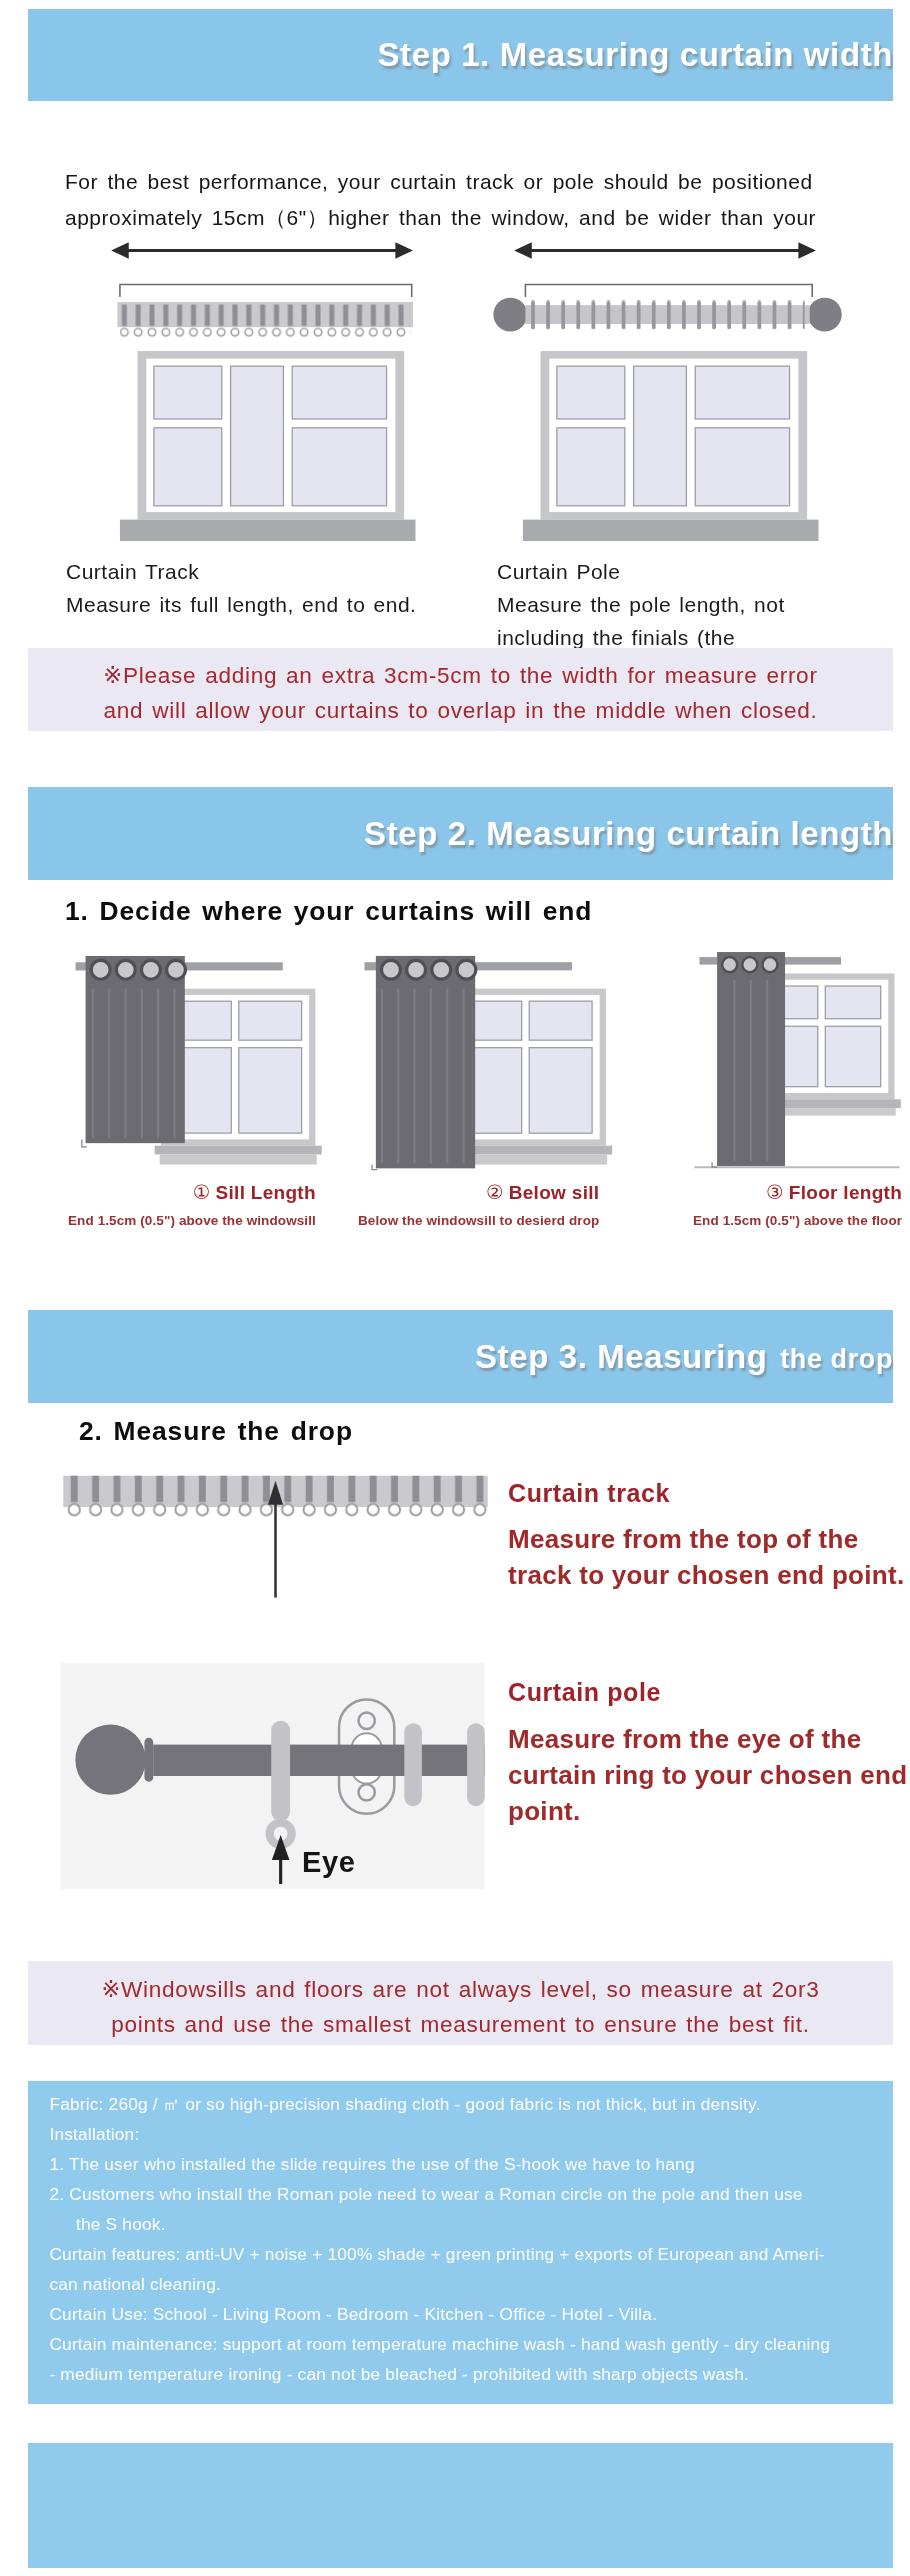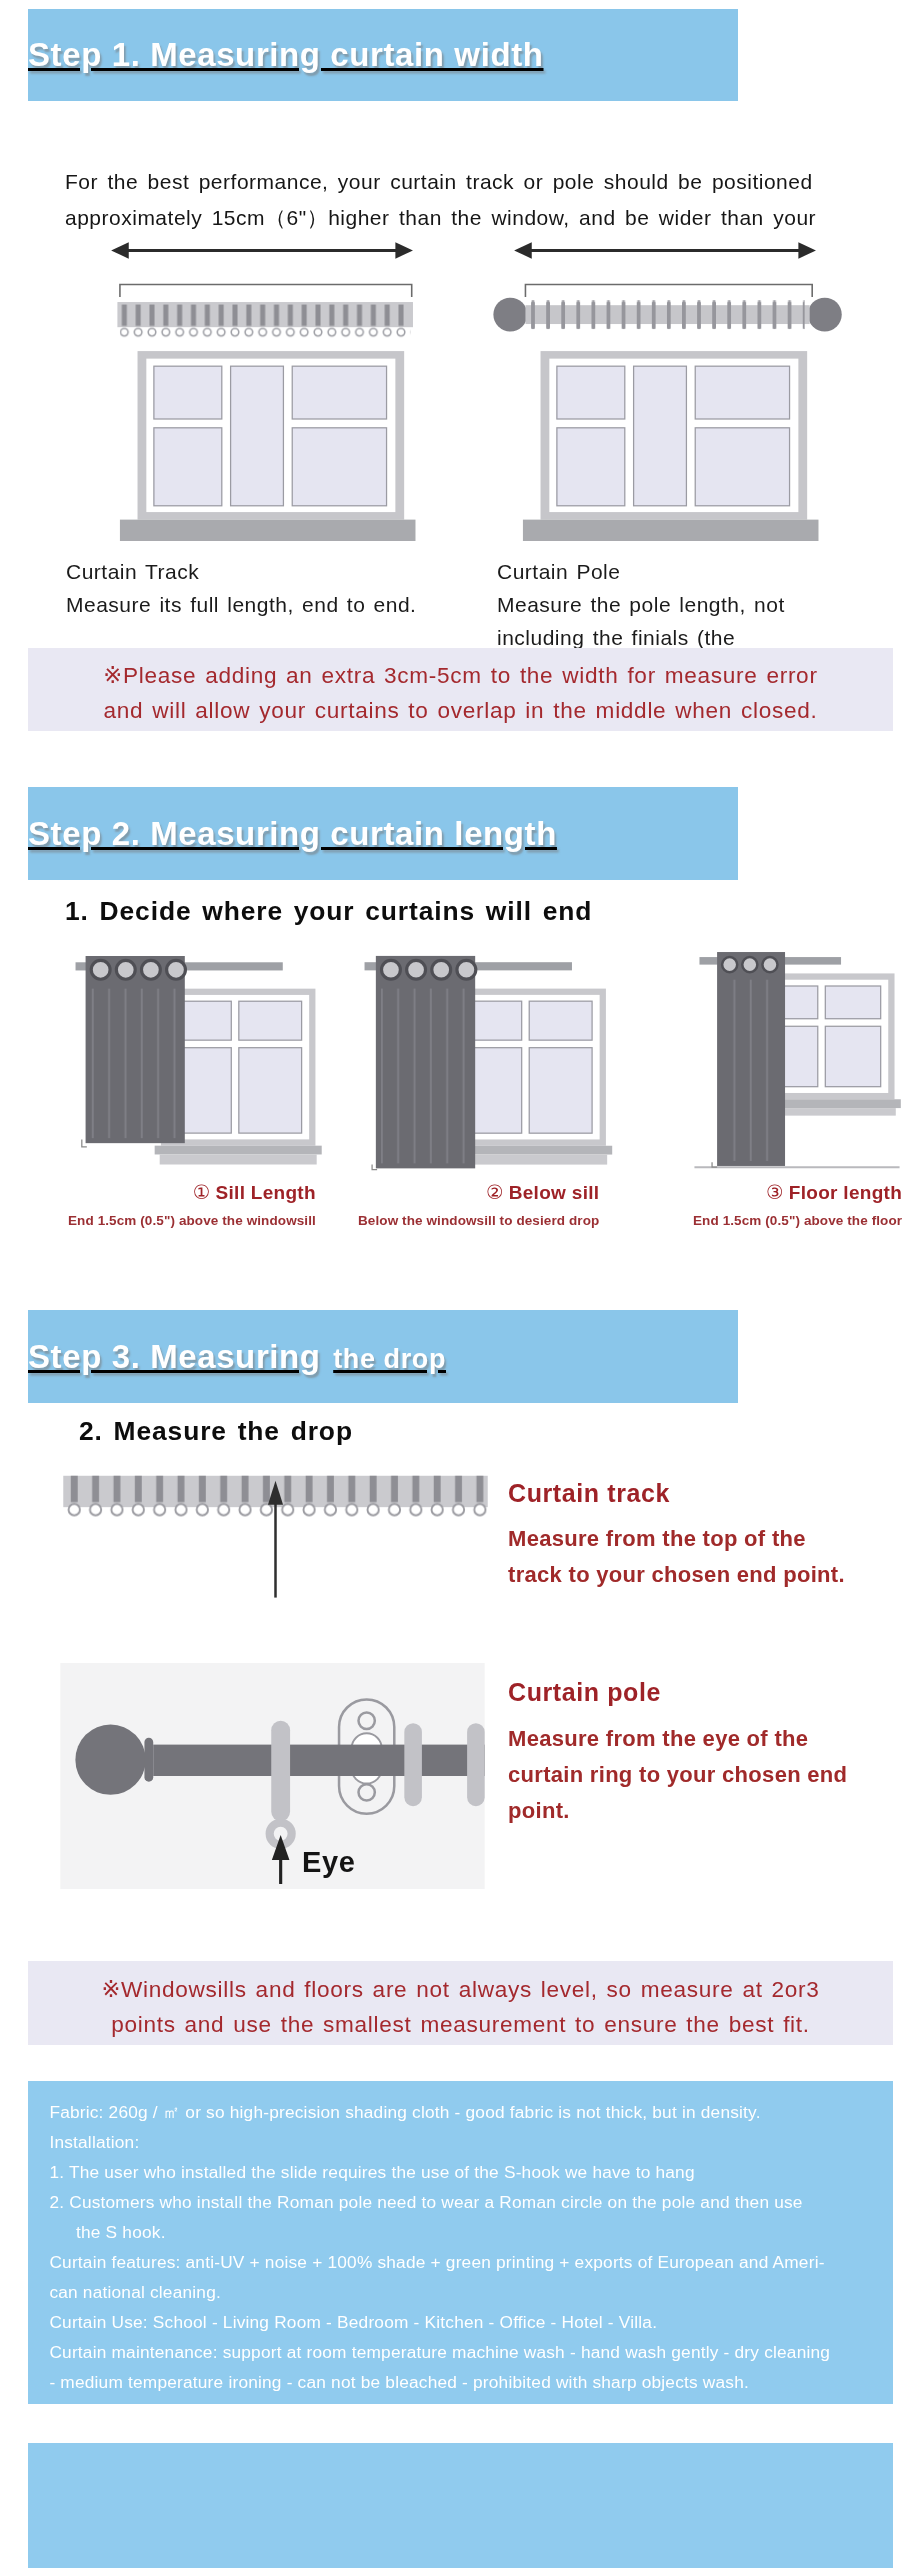--- a/index.html
+++ b/index.html
@@ -1,20 +1,20 @@
 <!DOCTYPE html>
 <html style="--header-blue: #8AC6EA; --info-blue: #90CBEE; --note-bg: #E9E8F3; --note-red: #A4292E; --accent-red: #9E2227; --curtain-gray: #6B6B71; --pane-lavender: #E5E5F1;font-size:10px"><head>
 <meta charset="utf-8">
 <style>
   html,body{margin:0;padding:0;background:#ffffff;}
   body{font-family:"Liberation Sans","DejaVu Sans",sans-serif;}
   .page{position:relative;width:910px;height:2576px;background:#ffffff;overflow:hidden;}
 
-  .band{position:absolute;left:28px;width:710px;background:var(--header-blue,#8AC6EA);
-        display:flex;align-items:center;justify-content:flex-start;text-decoration:underline;}
+  .band{position:absolute;left:28px;width:865px;background:var(--header-blue,#8AC6EA);
+        display:flex;align-items:center;justify-content:flex-end;}
   .band-title{font-weight:bold;font-size:33px;color:#ffffff;letter-spacing:0.6px;
         text-shadow:1.9px 2.5px 1.9px rgba(120,120,120,0.55);white-space:nowrap;}
   .band-title .sub{font-size:27px;margin-left:12.6px;}
 
   .black-par{position:absolute;left:65px;font-size:21px;line-height:36px;color:#161616;
         letter-spacing:0.5px;word-spacing:3.1px;white-space:nowrap;margin-top:24px;}
 
   .illo{position:absolute;}
   .label-col{position:absolute;font-size:21px;line-height:33px;color:#1b1b1b;
         letter-spacing:0.5px;word-spacing:1.9px;white-space:nowrap;}
@@ -26,21 +26,21 @@
   .section-heading{position:absolute;font-weight:bold;font-size:26.4px;color:#0d0d0d;
         letter-spacing:0.9px;word-spacing:2.5px;white-space:nowrap;}
 
   .cap{position:absolute;white-space:nowrap;text-align:right;}
   .cap-titlerow{font-size:19px;font-weight:bold;color:var(--accent-red,#A03338);letter-spacing:0.3px;}
   .cap-num{font-weight:normal;font-size:19.5px;margin-right:5px;}
   .cap-desc{margin-top:9.4px;font-size:13.5px;font-weight:bold;color:#9B2F33;letter-spacing:0.1px;}
 
   .red-h{position:absolute;font-weight:bold;font-size:25px;color:var(--accent-red,#9E2227);
         letter-spacing:0.6px;white-space:nowrap;}
-  .red-body{position:absolute;font-weight:bold;font-size:22px;color:#A02A2A;line-height:36px;
+  .red-body{position:absolute;font-weight:bold;font-size:26px;color:#A02A2A;line-height:36px;
         letter-spacing:0.3px;white-space:nowrap;}
 
   .eye-label{position:absolute;font-weight:bold;font-size:29px;color:#141414;letter-spacing:0.6px;}
 
   .infobox{position:absolute;left:28px;width:865px;background:var(--info-blue,#90CBEE);
         color:#ffffff;}
   .info-line{margin:0 0 0 21.4px;font-size:17.3px;line-height:30px;letter-spacing:0.2px;white-space:nowrap;}
   .info-line.indent{margin-left:48px;}
 
   .emptyband{position:absolute;left:28px;width:865px;background:var(--info-blue,#90CBEE);}
@@ -293,21 +293,21 @@
     <div>Measure from the eye of the</div>
     <div>curtain ring to your chosen end</div>
     <div>point.</div>
   </div>
 
   <div class="notebox" style="top:1961px;height:84px;padding-top:11.3px;box-sizing:border-box;">
     <div>※Windowsills and floors are not always level, so measure at 2or3</div>
     <div>points and use the smallest measurement to ensure the best fit.</div>
   </div>
 
-  <div class="infobox" style="top:2081px;height:323px;padding-top:16px;box-sizing:border-box;">
+  <div class="infobox" style="top:2081px;height:323px;padding-top:8px;box-sizing:border-box;">
     <div class="info-line">Fabric: 260g / ㎡ or so high-precision shading cloth - good fabric is not thick, but in density.</div>
     <div class="info-line">Installation:</div>
     <div class="info-line">1. The user who installed the slide requires the use of the S-hook we have to hang</div>
     <div class="info-line">2. Customers who install the Roman pole need to wear a Roman circle on the pole and then use</div>
     <div class="info-line indent">the S hook.</div>
     <div class="info-line">Curtain features: anti-UV + noise + 100% shade + green printing + exports of European and Ameri-</div>
     <div class="info-line">can national cleaning.</div>
     <div class="info-line">Curtain Use: School - Living Room - Bedroom - Kitchen - Office - Hotel - Villa.</div>
     <div class="info-line">Curtain maintenance: support at room temperature machine wash - hand wash gently - dry cleaning</div>
     <div class="info-line">- medium temperature ironing - can not be bleached - prohibited with sharp objects wash.</div>

